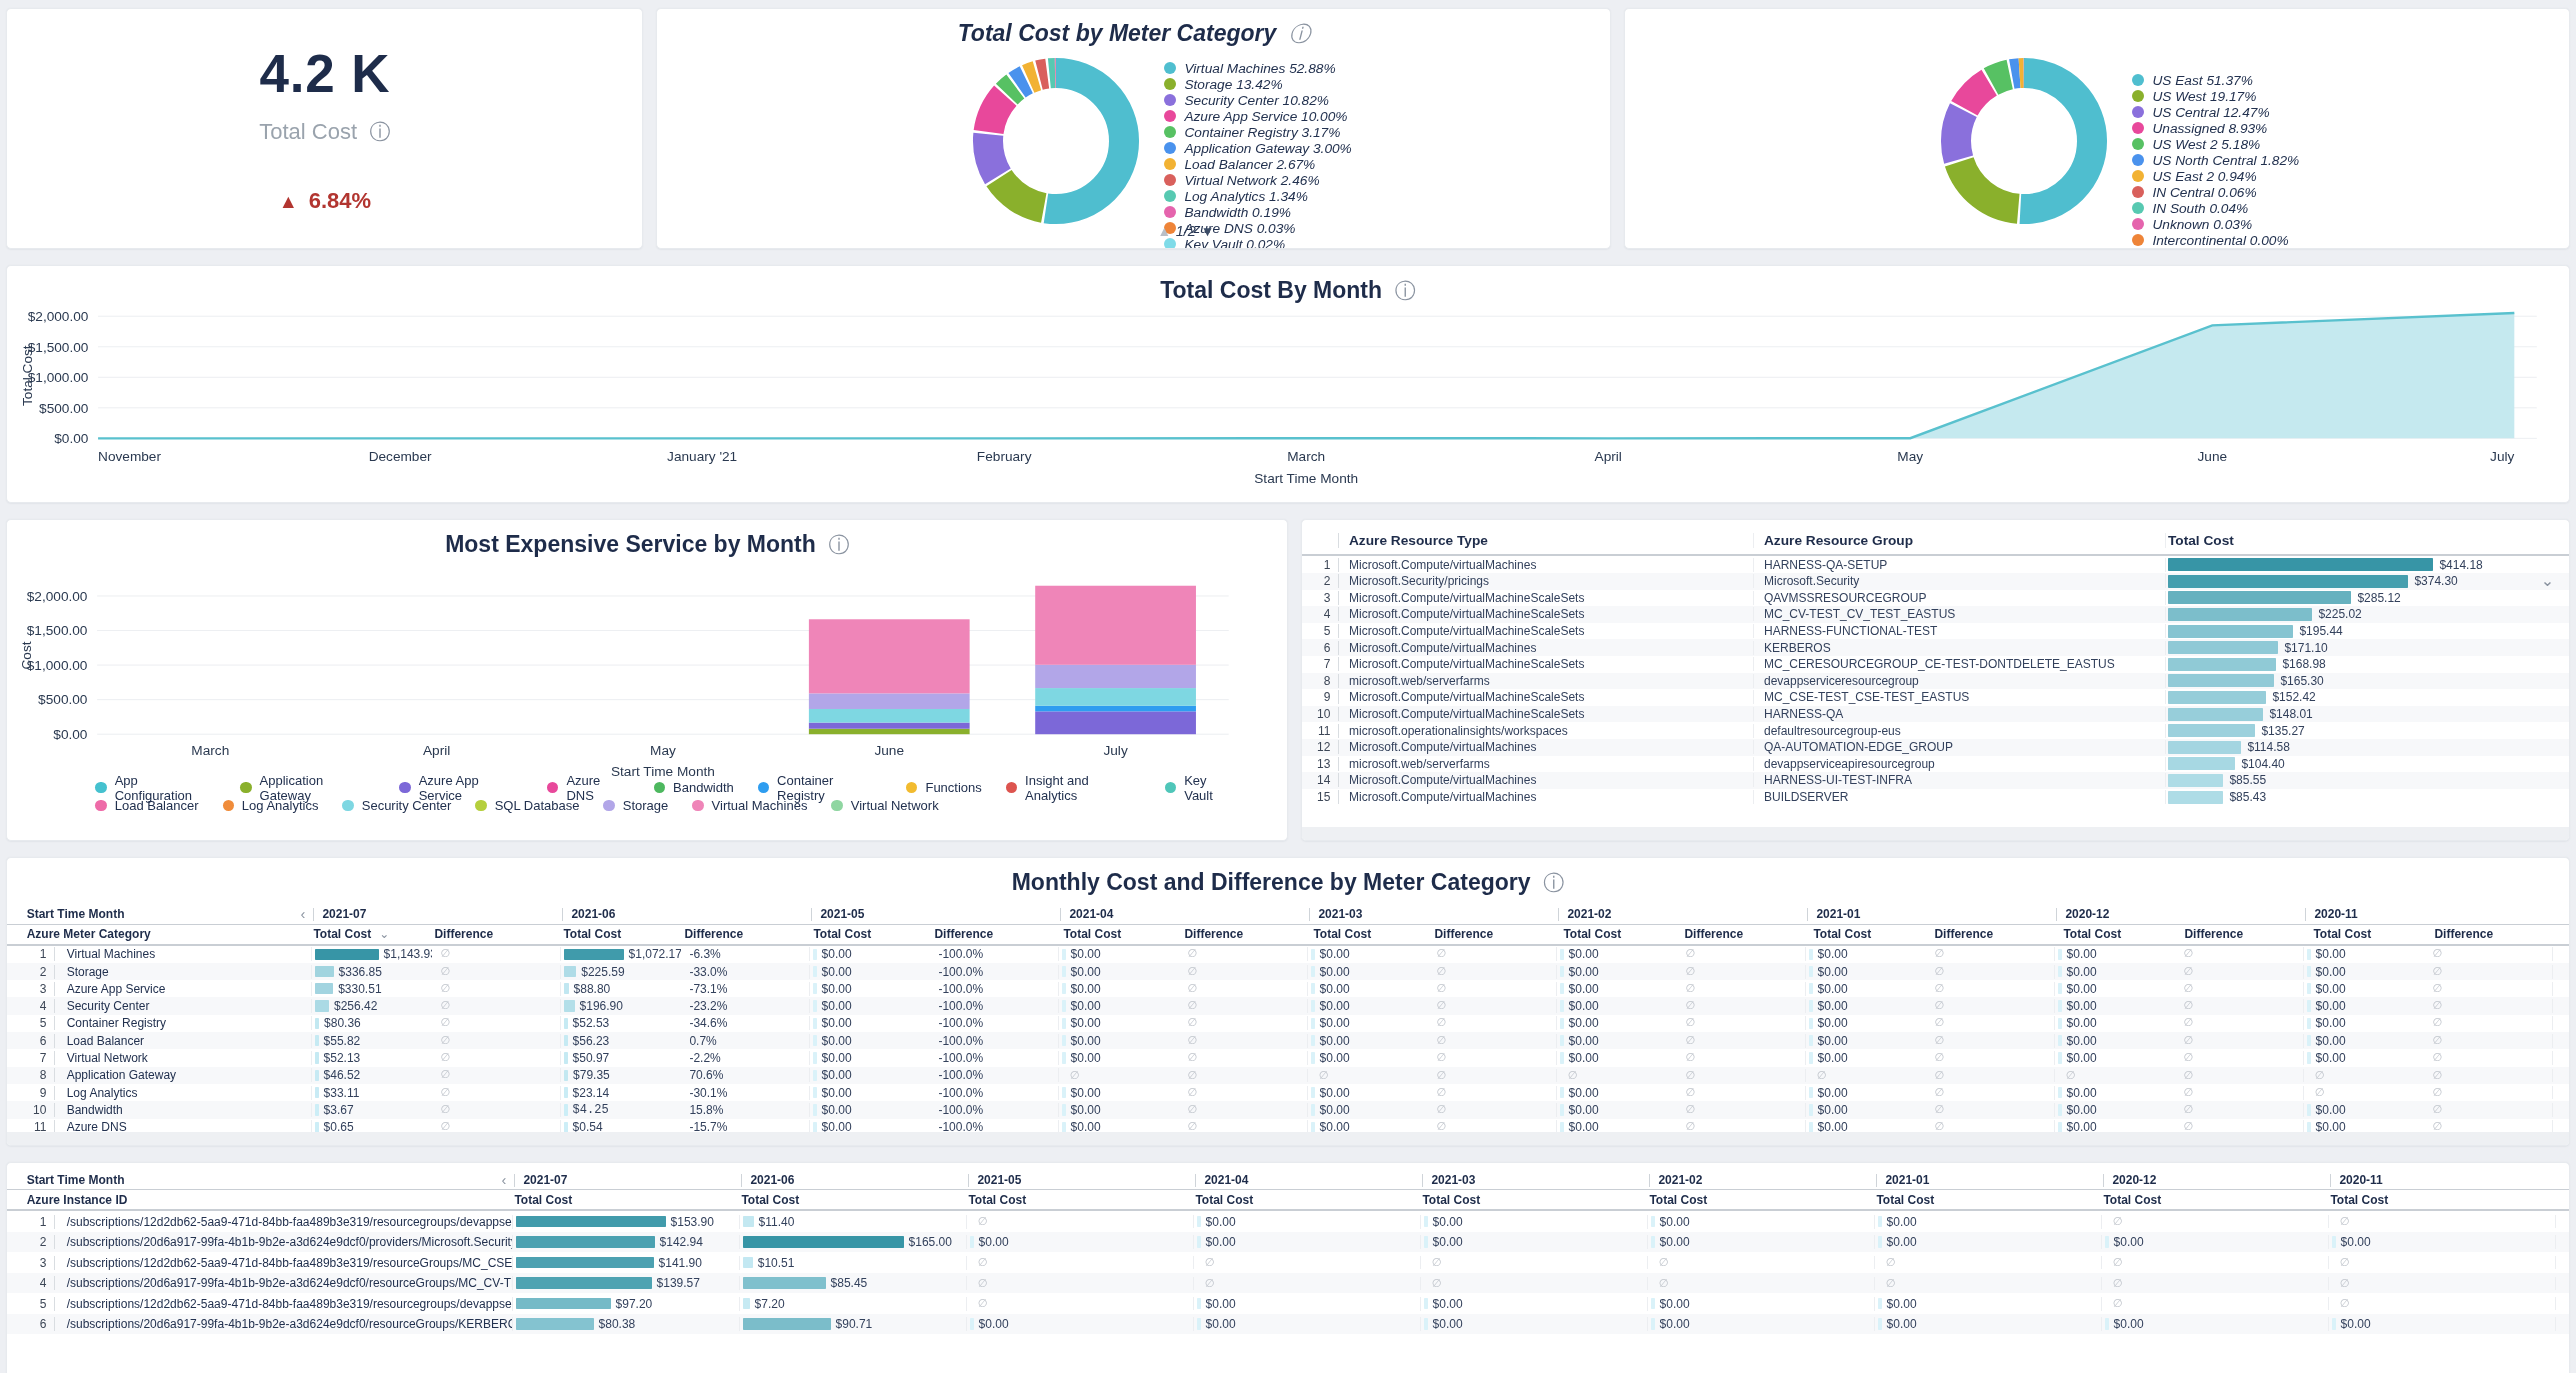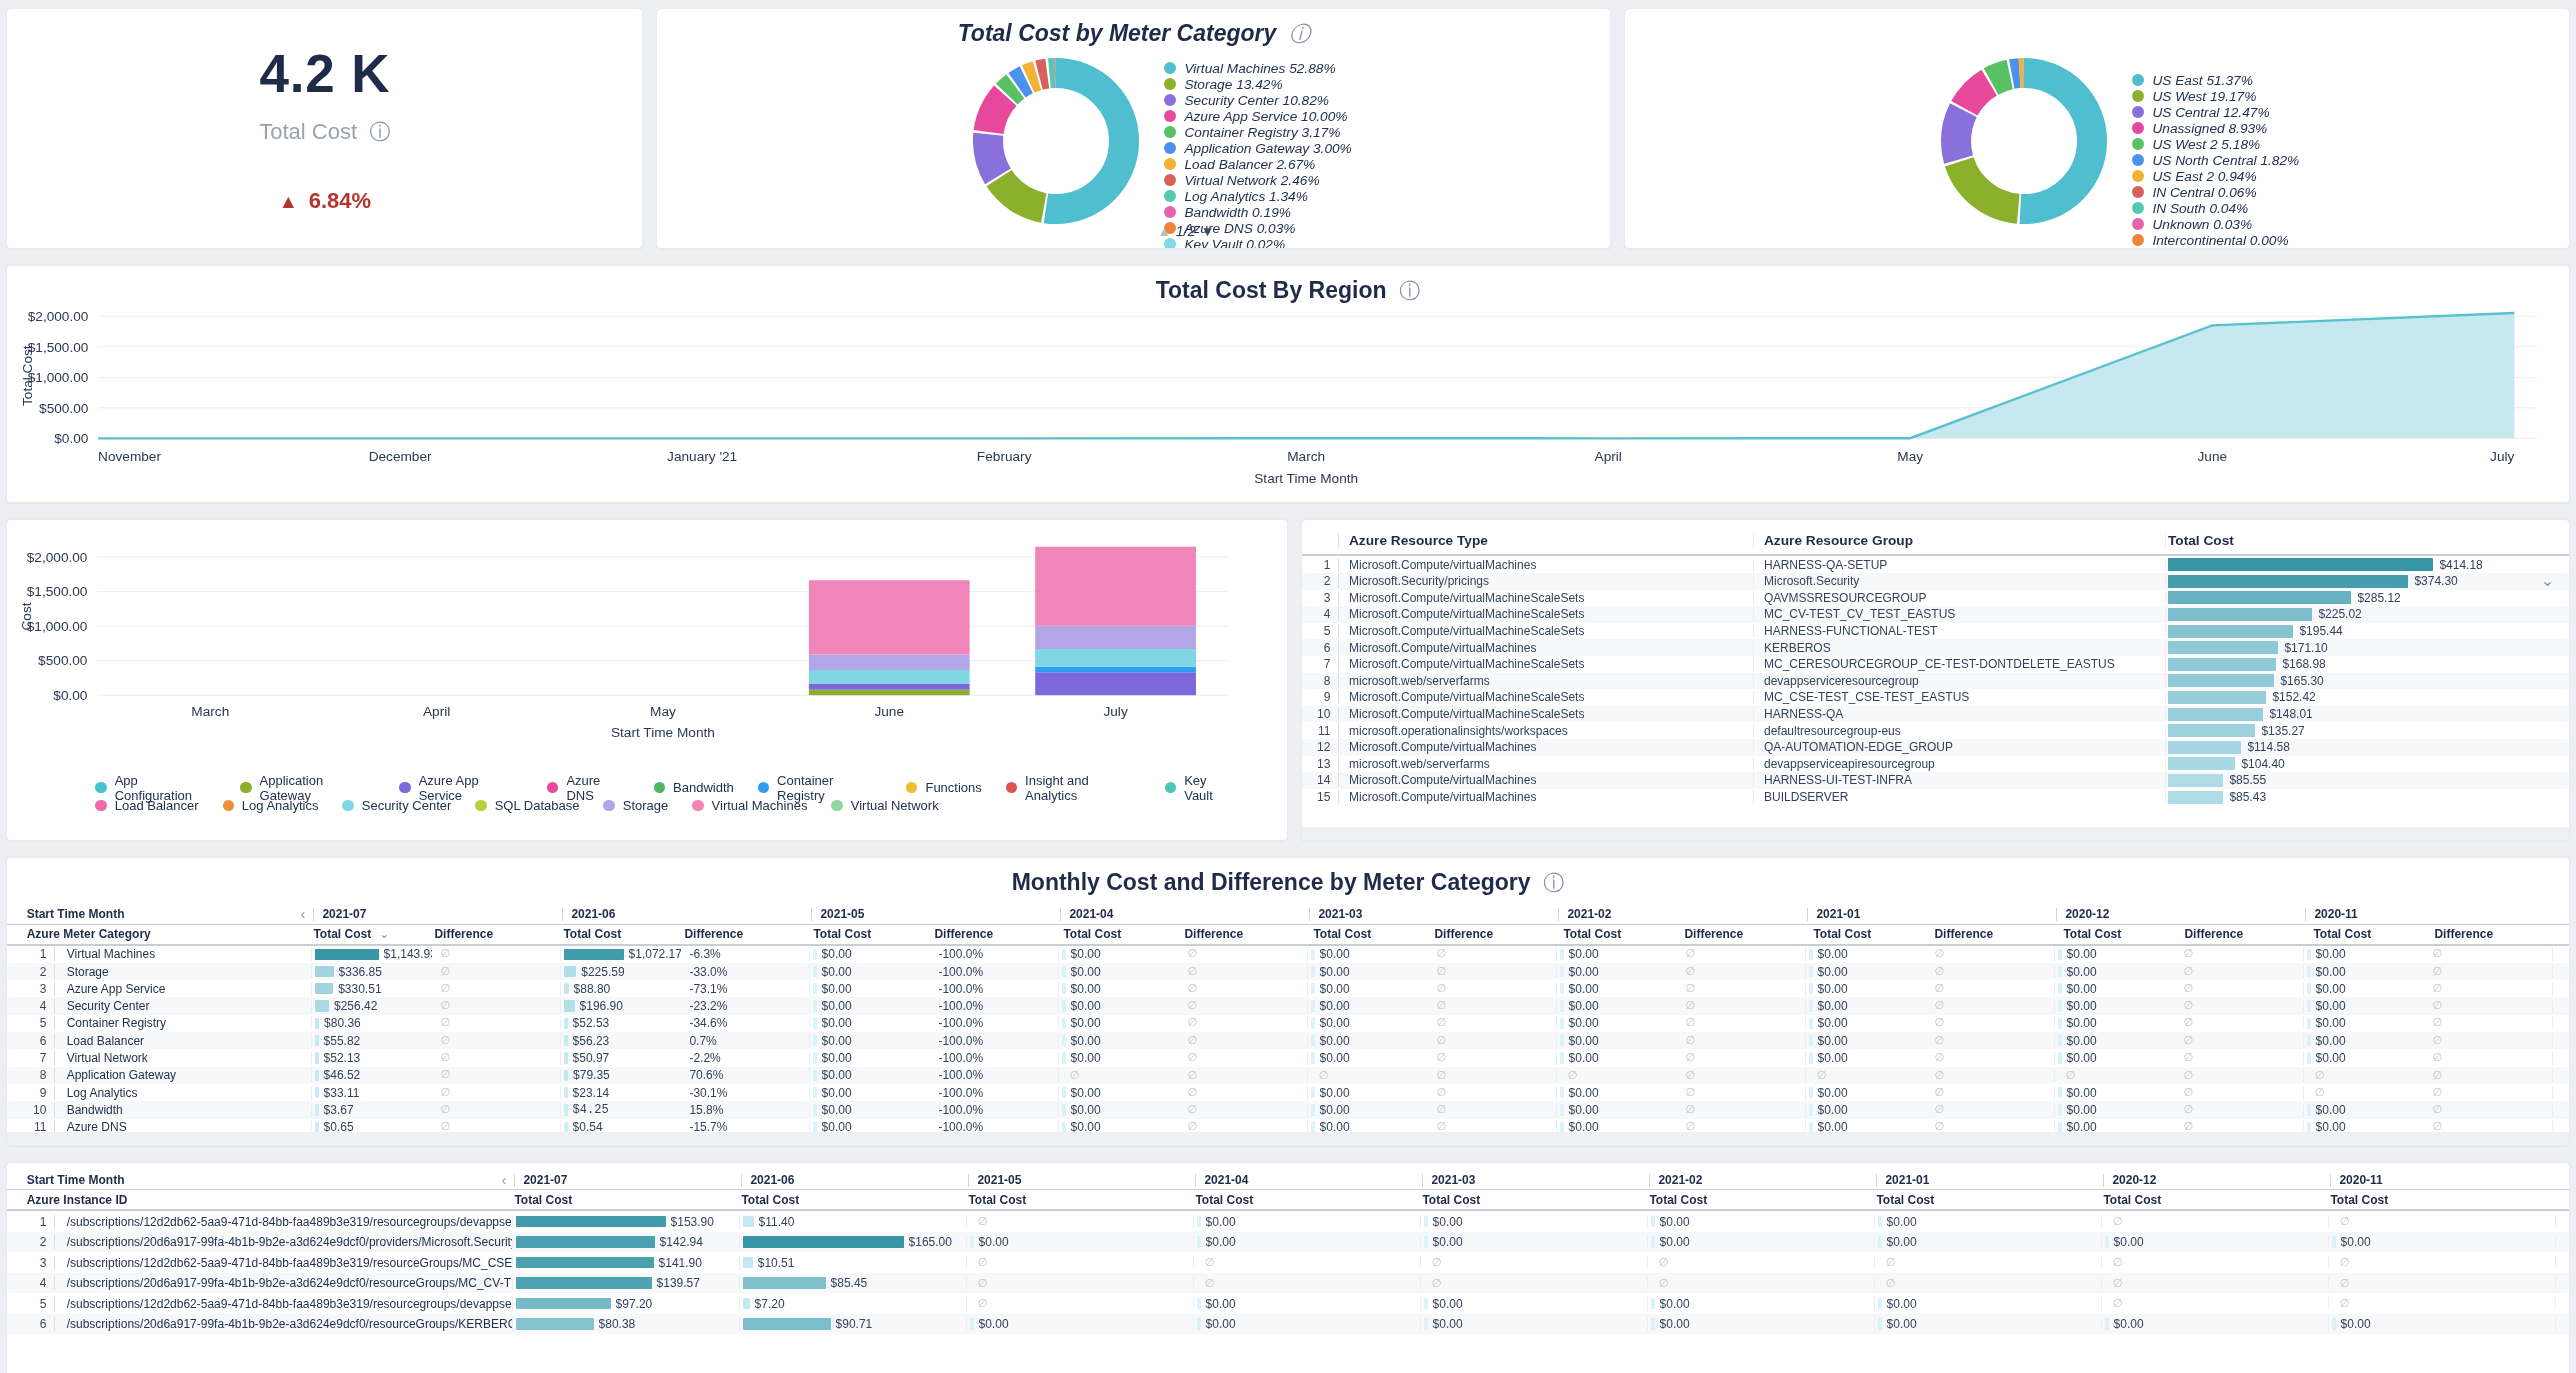--- a/index.html
+++ b/index.html
@@ -231,21 +231,21 @@
           <div class="legend-item">
             <div>EU West 0.00%</div>
           </div>
         </div>
     </section>
   </div>
 
   <div class="row">
     <section class="card area-card">
       <div class="card-title">
-        <span>Total Cost By Region</span>
+        <span>Total Cost By Month</span>
         <span class="info">ⓘ</span>
       </div>
       <svg id="area-chart" width="2547" height="196" viewBox="0 0 3168 244">
           <line x1="112" y1="166" x2="3148" y2="166" stroke="#e7eaee" stroke-width="1"></line>
           <text x="100" y="172" text-anchor="end" class="axis-label">$0.00</text>
           <line x1="112" y1="128" x2="3148" y2="128" stroke="#e7eaee" stroke-width="1"></line>
           <text x="100" y="134" text-anchor="end" class="axis-label">$500.00</text>
           <line x1="112" y1="90" x2="3148" y2="90" stroke="#e7eaee" stroke-width="1"></line>
           <text x="100" y="96" text-anchor="end" class="axis-label">$1,000.00</text>
           <line x1="112" y1="52" x2="3148" y2="52" stroke="#e7eaee" stroke-width="1"></line>
@@ -264,20 +264,24 @@
           <text x="2744" y="194" text-anchor="middle" class="axis-label">June</text>
           <text x="3120" y="194" text-anchor="end" class="axis-label">July</text>
           <text x="1616" y="222" text-anchor="middle" class="axis-title">Start Time Month</text>
           <text x="30" y="88" text-anchor="middle" class="axis-title" transform="rotate(-90 30 88)">Total Cost</text>
         </svg>
     </section>
   </div>
 
   <div class="row">
     <section class="card stack-card">
+      <div class="card-title">
+        <span>Most Expensive Service by Month</span>
+        <span class="info">ⓘ</span>
+      </div>
       <svg id="stack-chart" width="1254" height="217" viewBox="0 0 1560 270">
           <line x1="112" y1="218" x2="1520" y2="218" stroke="#e7eaee" stroke-width="1"></line>
           <text x="100" y="224" text-anchor="end" class="axis-label">$0.00</text>
           <line x1="112" y1="175" x2="1520" y2="175" stroke="#e7eaee" stroke-width="1"></line>
           <text x="100" y="181" text-anchor="end" class="axis-label">$500.00</text>
           <line x1="112" y1="132" x2="1520" y2="132" stroke="#e7eaee" stroke-width="1"></line>
           <text x="100" y="138" text-anchor="end" class="axis-label">$1,000.00</text>
           <line x1="112" y1="89" x2="1520" y2="89" stroke="#e7eaee" stroke-width="1"></line>
           <text x="100" y="95" text-anchor="end" class="axis-label">$1,500.00</text>
           <line x1="112" y1="46" x2="1520" y2="46" stroke="#e7eaee" stroke-width="1"></line>

